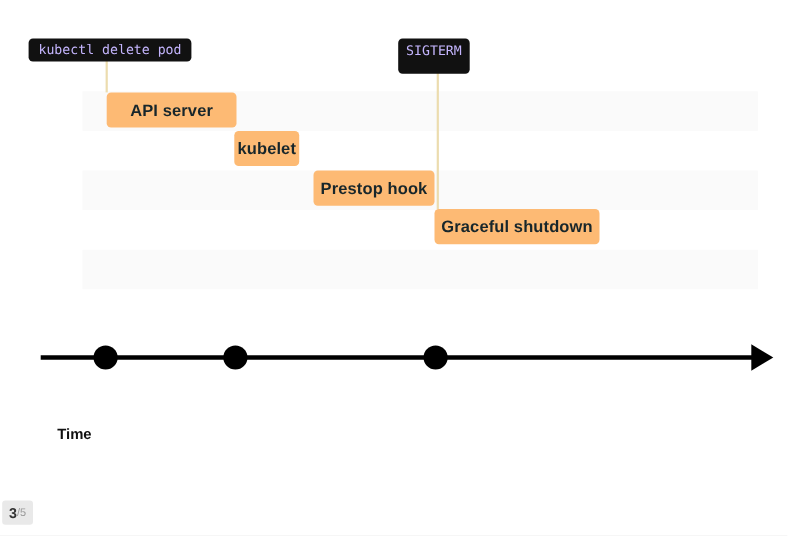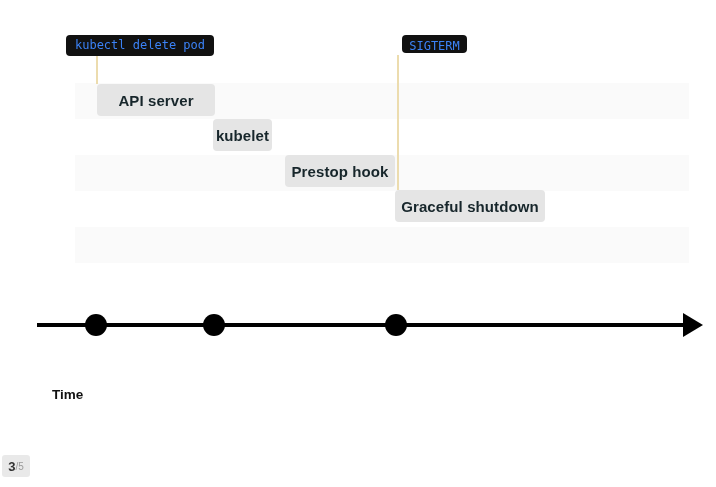--- a/index.html
+++ b/index.html
@@ -28,46 +28,45 @@
   .lane-3 { top: 155px; }
   .lane-5 { top: 227px; }
 
   
   .annotation {
     position: absolute;
     top: 35px;
     height: 21px;
     line-height: 21px;
     background: #111111;
-    color: #3b82f6;
+    color: #c4b5fd;
     font-family: "DejaVu Sans Mono", monospace;
     font-size: 12px;
     text-align: center;
     border-radius: 4px;
     z-index: 3;
-    margin-left: 40px;
   }
   .annotation.kubectl { left: 26px; width: 148px; }
-  .annotation.sigterm { left: 362px; width: 65px; height: 18px; line-height: 22px; }
+  .annotation.sigterm { left: 362px; width: 65px; height: 32px; line-height: 22px; }
 
   
   .drop-line {
     position: absolute;
     width: 2px;
     background: #ecdcae;
     z-index: 2;
   }
   .drop-line.kubectl { left: 96px; top: 54px; height: 30px; }
   .drop-line.sigterm { left: 397px; top: 55px; height: 135px; }
 
   
   .bar {
     position: absolute;
     height: 32px;
-    background: #e5e5e5;
+    background: #fdba74;
     border-radius: 4px;
     color: #17262b;
     font-size: 15px;
     font-weight: 600;
     display: flex;
     align-items: center;
     justify-content: center;
     z-index: 4;
     letter-spacing: 0.1px;
   }

